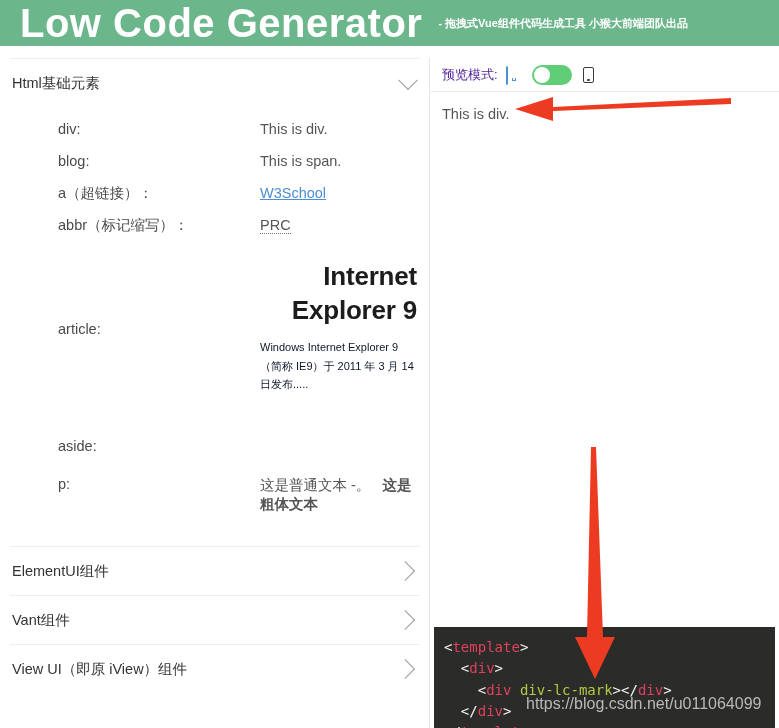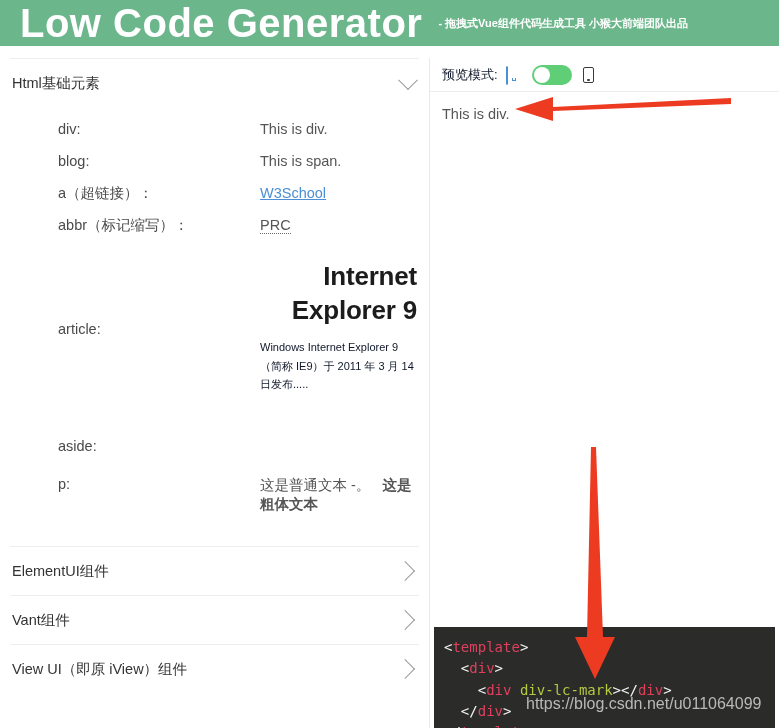--- a/index.html
+++ b/index.html
@@ -150,21 +150,21 @@
   .preview-bar {
     height: 34px;
     display: flex;
     align-items: center;
     padding-left: 12px;
     border-bottom: 1px solid #ededed;
     box-sizing: border-box;
   }
   .preview-label {
     font-size: 13px;
-    color: #0f172a;
+    color: #4c1d95;
     margin-right: 8px;
   }
   .icon-monitor {
     width: 17px; height: 15px;
     position: relative;
     margin-right: 9px;
   }
   .icon-monitor .scr {
     width: 16px; height: 11px;
     border: 1.5px solid #4b8fd6;

